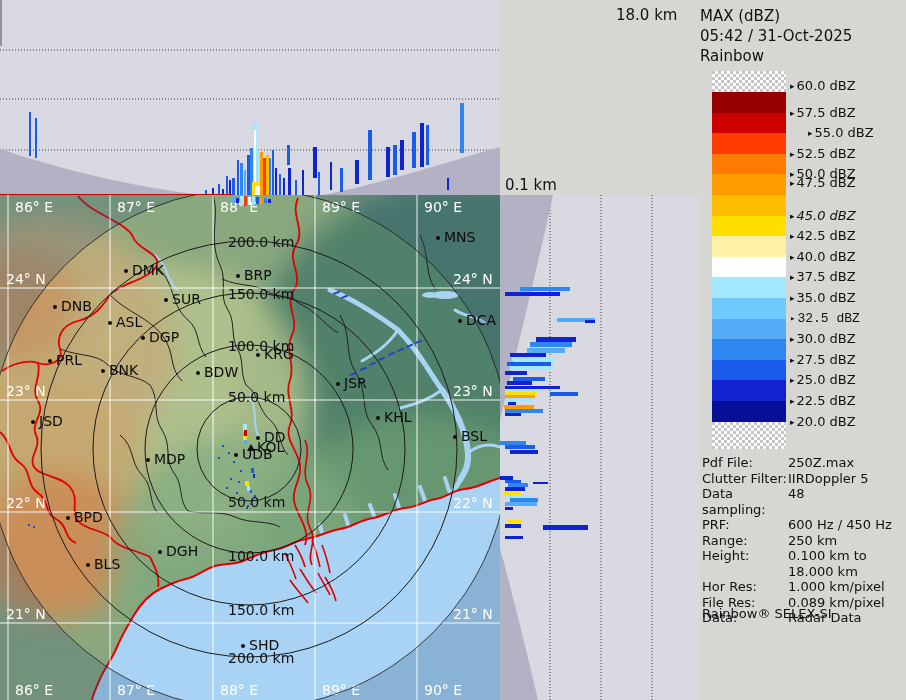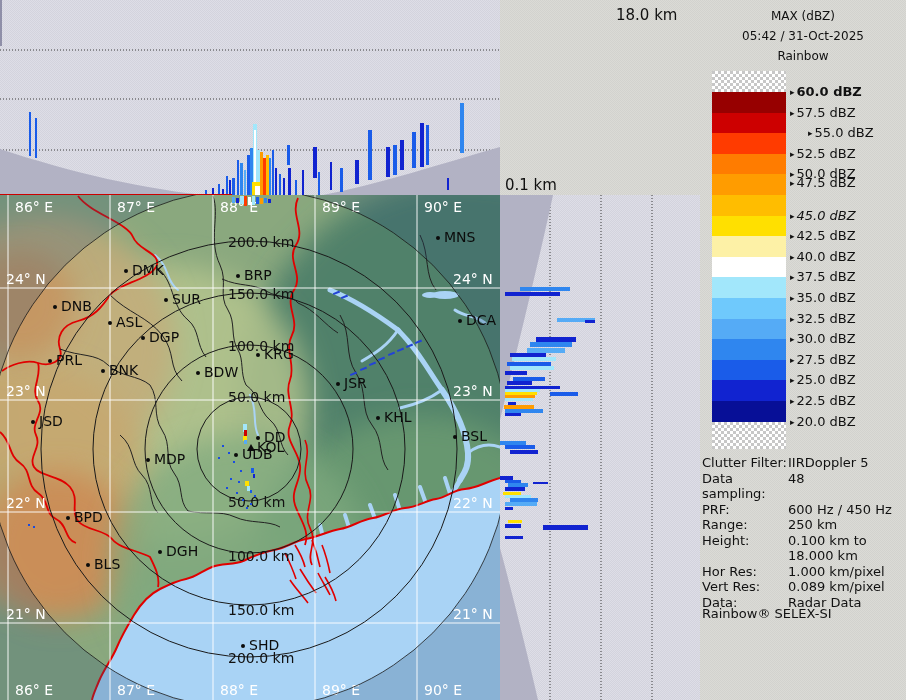--- a/index.html
+++ b/index.html
@@ -12,21 +12,21 @@
   .panel{
     position:absolute;
     background:repeating-conic-gradient(#dedee7 0% 25%, #d3d3dd 0% 50%) 0 0/2px 2px;
   }
   #top-panel{left:0;top:0;width:500px;height:197px;}
   #right-panel{left:500px;top:195px;width:200px;height:505px;}
   #map-panel{position:absolute;left:0;top:195px;width:500px;height:505px;}
   svg{display:block;font-family:"DejaVu Sans","Liberation Sans",sans-serif;}
   .pl{position:absolute;font-size:15px;color:#111;white-space:nowrap;}
   .legend{position:absolute;left:700px;top:0;width:206px;height:700px;color:#111;}
-  .lg-title{text-align:center;font-size:12px;line-height:20px;white-space:nowrap;}
+  .lg-title{text-align:left;font-size:15px;line-height:20px;white-space:nowrap;}
   .lg-head{padding-top:6px;}
   .scale{position:absolute;left:12px;top:71px;width:194px;}
   .scale-col{position:absolute;left:0;top:0;width:74px;}
   .scale-band{width:74px;}
   .scale-labs{position:absolute;left:78px;top:0;width:116px;}
   .scale-lab{position:absolute;left:0;font-size:13px;white-space:nowrap;line-height:16px;}
   .arr{font-size:9px;vertical-align:1px;margin-right:2px;}
   .checker{background:repeating-conic-gradient(#ffffff 0% 25%, #c7c7c7 0% 50%) 0 0/6px 6px;}
   .meta{position:absolute;left:2px;top:455px;font-size:13px;line-height:15.5px;width:204px;}
   .meta-row{display:flex;}
@@ -368,41 +368,45 @@
           <div class="scale-band" style="height: 20.6px; background: rgb(162, 231, 251);"></div>
           <div class="scale-band" style="height: 20.6px; background: rgb(111, 201, 252);"></div>
           <div class="scale-band" style="height: 20.6px; background: rgb(85, 171, 246);"></div>
           <div class="scale-band" style="height: 20.6px; background: rgb(47, 134, 239);"></div>
           <div class="scale-band" style="height: 20.6px; background: rgb(26, 92, 233);"></div>
           <div class="scale-band" style="height: 20.6px; background: rgb(17, 35, 208);"></div>
           <div class="scale-band" style="height: 20.6px; background: rgb(7, 15, 151);"></div>
           <div class="scale-band checker" style="height: 27px;"></div>
         </div>
       <div class="scale-labs" id="scale-labs">
-          <div class="scale-lab" style="top: 13px; font-weight: bold;"><span class="arr">▸</span>60.0 dBZ</div>
+          <div class="scale-lab" style="top: 7px;"><span class="arr">▸</span>60.0 dBZ</div>
           <div class="scale-lab" style="top: 33.6px;"><span class="arr">▸</span>57.5 dBZ</div>
           <div class="scale-lab" style="top: 54.2px; margin-left: 18px;"><span class="arr">▸</span>55.0 dBZ</div>
           <div class="scale-lab" style="top: 74.8px;"><span class="arr">▸</span>52.5 dBZ</div>
           <div class="scale-lab" style="top: 95.4px;"><span class="arr">▸</span>50.0 dBZ</div>
           <div class="scale-lab" style="top: 104px;"><span class="arr">▸</span>47.5 dBZ</div>
           <div class="scale-lab" style="top: 136.6px; font-style: italic;"><span class="arr">▸</span>45.0 dBZ</div>
           <div class="scale-lab" style="top: 157.2px;"><span class="arr">▸</span>42.5 dBZ</div>
           <div class="scale-lab" style="top: 177.8px;"><span class="arr">▸</span>40.0 dBZ</div>
           <div class="scale-lab" style="top: 198.4px;"><span class="arr">▸</span>37.5 dBZ</div>
           <div class="scale-lab" style="top: 219px;"><span class="arr">▸</span>35.0 dBZ</div>
-          <div class="scale-lab" style="top: 239.6px;"><span class="arr">▸</span>32.5 dBZ</div>
+          <div class="scale-lab" style="top: 239.6px; font-family: Liberation Mono, monospace;"><span class="arr">▸</span>32.5 dBZ</div>
           <div class="scale-lab" style="top: 260.2px;"><span class="arr">▸</span>30.0 dBZ</div>
           <div class="scale-lab" style="top: 280.8px;"><span class="arr">▸</span>27.5 dBZ</div>
           <div class="scale-lab" style="top: 301.4px;"><span class="arr">▸</span>25.0 dBZ</div>
           <div class="scale-lab" style="top: 322px;"><span class="arr">▸</span>22.5 dBZ</div>
           <div class="scale-lab" style="top: 342.6px;"><span class="arr">▸</span>20.0 dBZ</div>
         </div>
     </div>
     <div class="meta" id="meta">
         <div class="meta-row">
+          <span class="ml">Pdf File:</span>
+          <span class="mv">250Z.max</span>
+        </div>
+        <div class="meta-row">
           <span class="ml">Clutter Filter:</span>
           <span class="mv">IIRDoppler 5</span>
         </div>
         <div class="meta-row">
           <span class="ml">Data sampling:</span>
           <span class="mv">48</span>
         </div>
         <div class="meta-row">
           <span class="ml">PRF:</span>
           <span class="mv">600 Hz / 450 Hz</span>
@@ -414,21 +418,21 @@
         <div class="meta-row">
           <span class="ml">Height:</span>
           <span class="mv">0.100 km to
 18.000 km</span>
         </div>
         <div class="meta-row">
           <span class="ml">Hor Res:</span>
           <span class="mv">1.000 km/pixel</span>
         </div>
         <div class="meta-row">
-          <span class="ml">Vert Res:</span>
+          <span class="ml">File Res:</span>
           <span class="mv">0.089 km/pixel</span>
         </div>
         <div class="meta-row">
           <span class="ml">Data:</span>
           <span class="mv">Radar Data</span>
         </div>
       </div>
     <div class="brand">Rainbow® SELEX-SI</div>
   </div>
 

